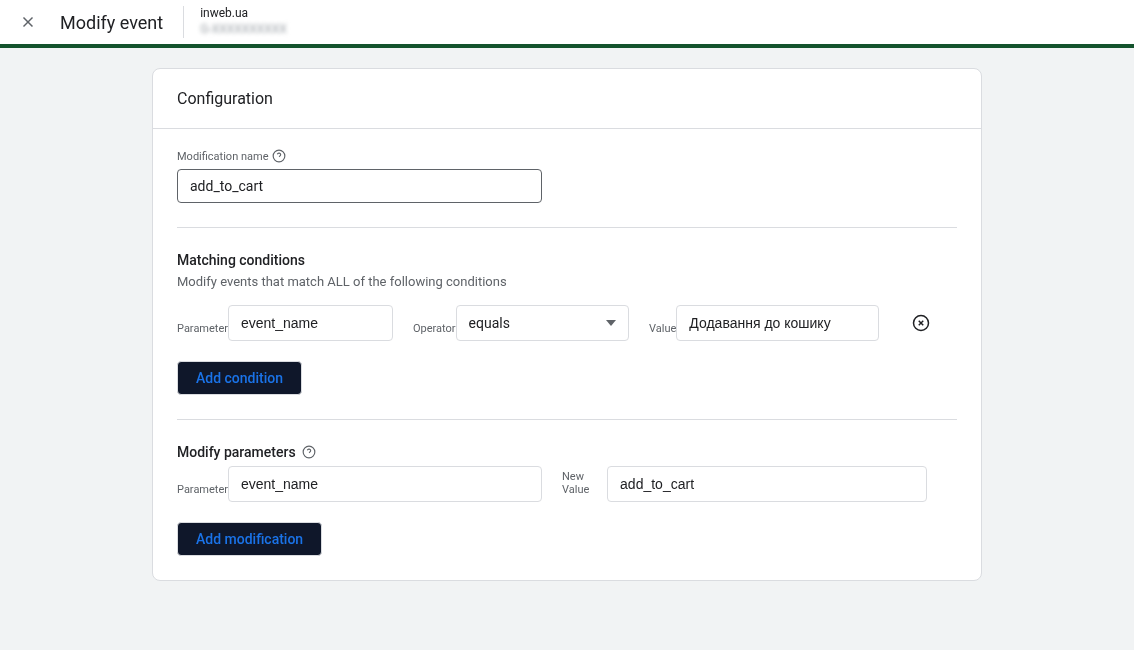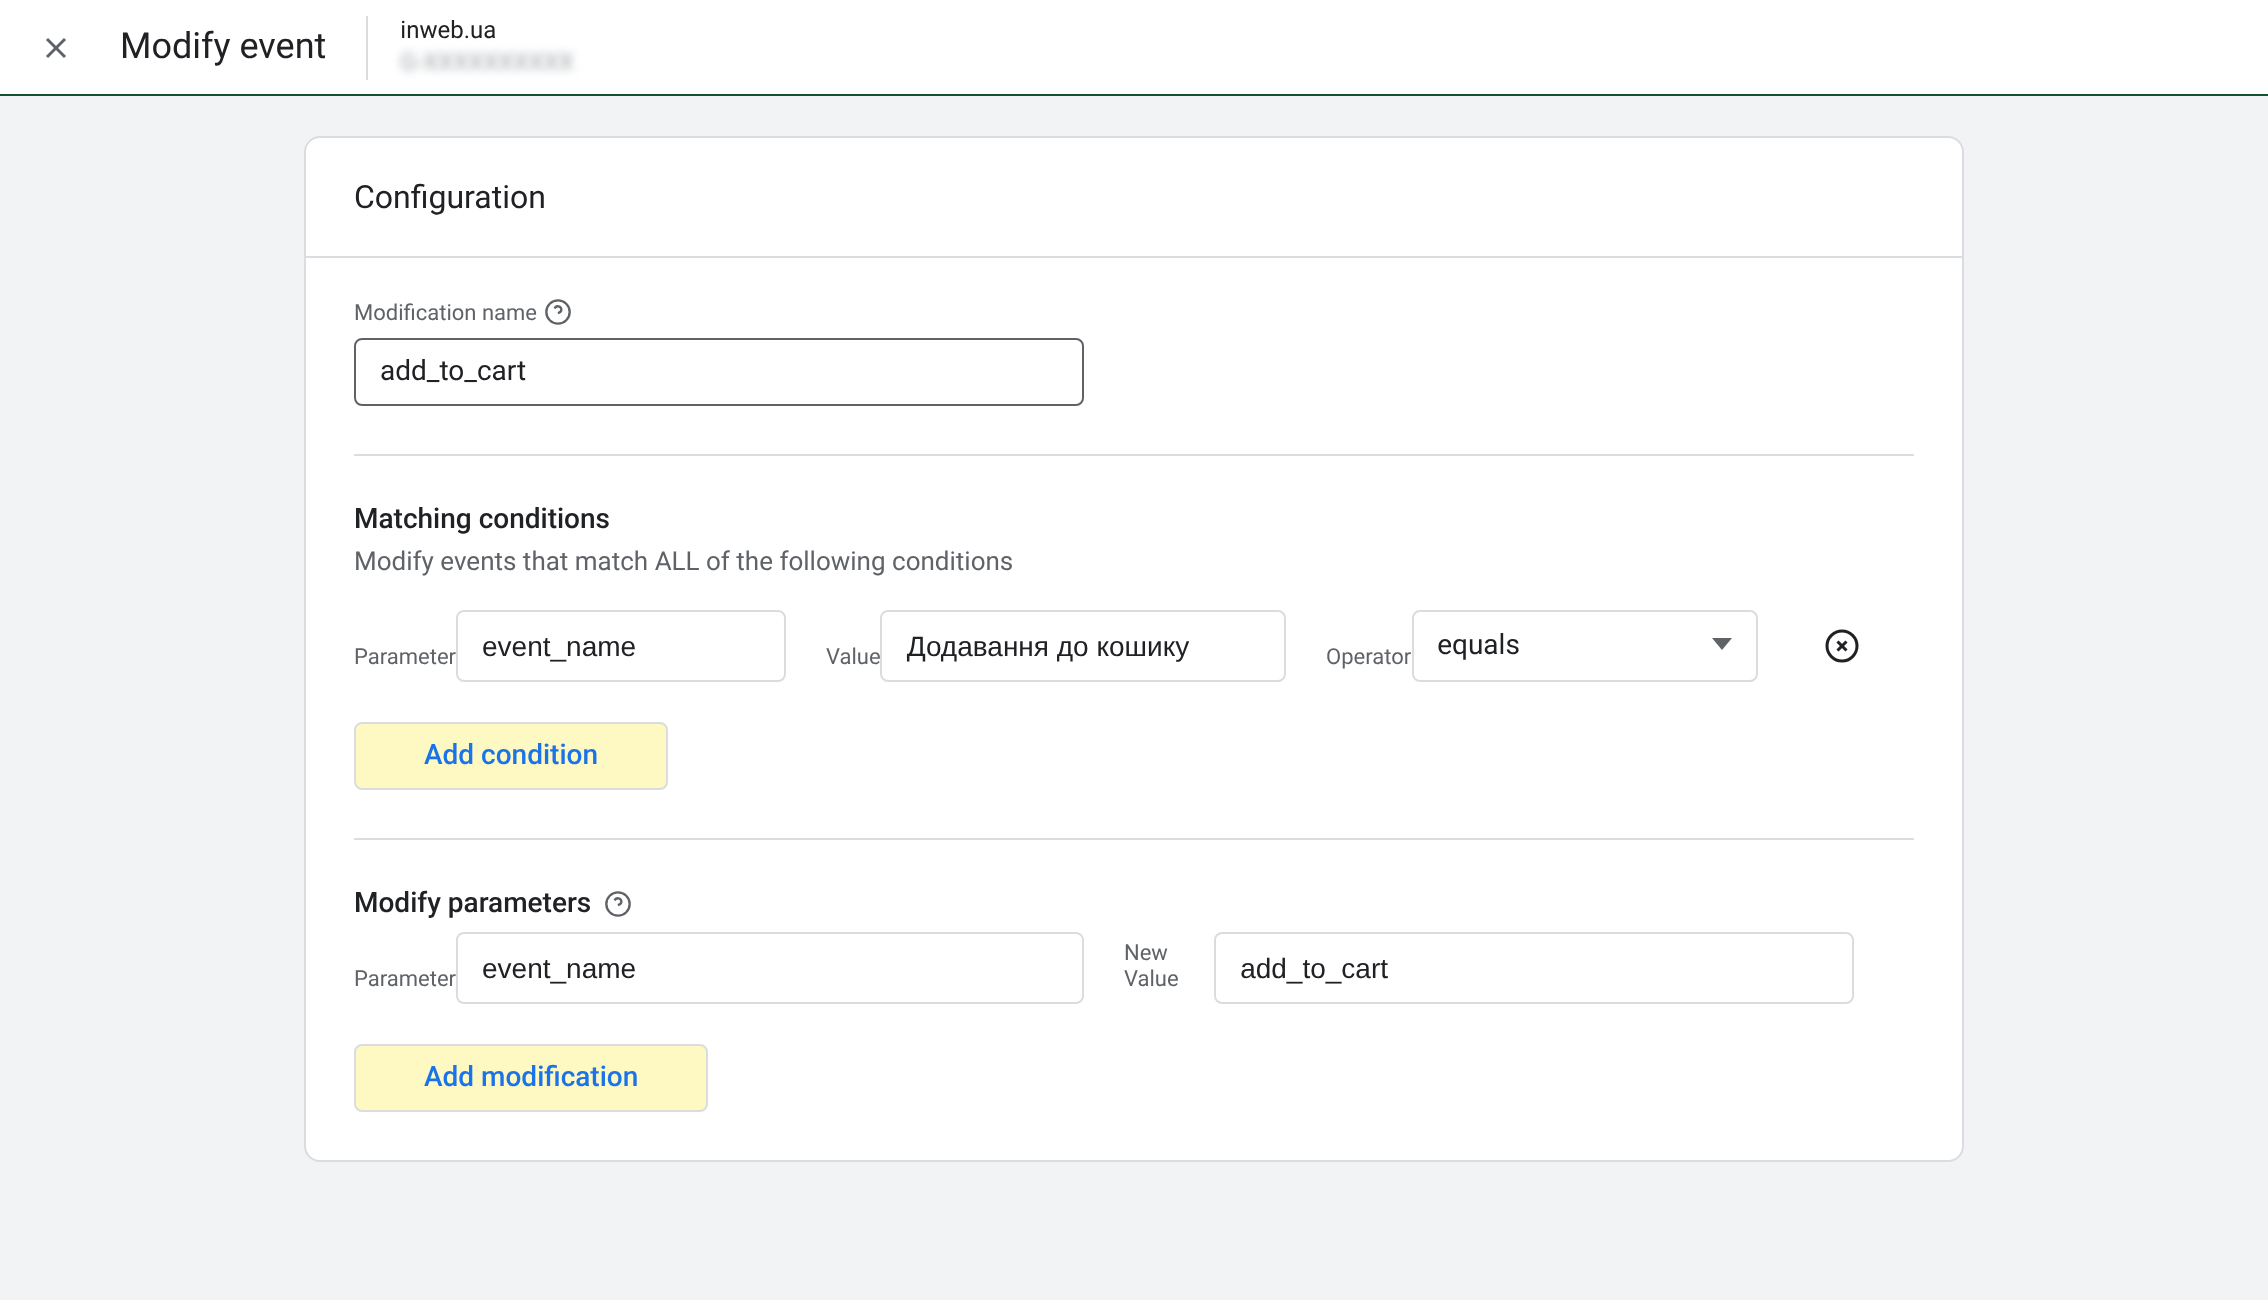--- a/index.html
+++ b/index.html
@@ -10,21 +10,21 @@
     body {
       font-family: 'Google Sans', Roboto, Arial, sans-serif;
       background: #fff;
       color: #202124;
       font-size: 14px;
     }
     .header {
       display: flex;
       align-items: center;
       padding: 8px 16px;
-      border-bottom: 1px solid #14532d;
+      border-bottom: 4px solid #14532d;
       height: 48px;
     }
     .close-btn {
       width: 24px;
       height: 24px;
       display: flex;
       align-items: center;
       justify-content: center;
       cursor: pointer;
       color: #5f6368;
@@ -191,24 +191,24 @@
       margin-bottom: 6px;
       margin-left: 10px;
     }
     .remove-btn svg {
       width: 18px;
       height: 18px;
     }
     .secondary-btn {
       display: inline-block;
       margin-top: 20px;
-      padding: 8px 34px;
+      padding: 8px 18px;
       border: 1px solid #dadce0;
       border-radius: 4px;
-      background: #fef9c3;
+      background: #0f172a;
       color: #1a73e8;
       font-size: 14px;
       font-weight: 500;
       cursor: pointer;
       font-family: inherit;
     }
     .modify-row {
       display: flex;
       gap: 20px;
     }
@@ -256,35 +256,35 @@
 
       
       <div class="section-title">Matching conditions</div>
       <div class="section-desc">Modify events that match ALL of the following conditions</div>
 
       <div class="conditions-row">
         <div class="field-col col-parameter">
           <div class="field-label">Parameter</div>
           <input type="text" class="gm-input" value="event_name" style="">
         </div>
-        <div class="field-col col-value">
-          <div class="field-label">Value</div>
-          <input type="text" class="gm-input" value="Додавання до кошику" style="">
-        </div>
         <div class="field-col col-operator">
           <div class="field-label">Operator</div>
           <div class="gm-select">
             <span>equals</span>
             <span class="dropdown-arrow">
               <svg viewBox="0 0 10 6" fill="currentColor">
                   <path d="M0 0l5 6 5-6z"></path>
                 </svg>
             </span>
           </div>
         </div>
+        <div class="field-col col-value">
+          <div class="field-label">Value</div>
+          <input type="text" class="gm-input" value="Додавання до кошику" style="">
+        </div>
         <div class="remove-btn">
           <svg viewBox="0 0 24 24" fill="none" stroke="currentColor" stroke-width="2">
             <circle cx="12" cy="12" r="10"></circle>
             <line x1="15" y1="9" x2="9" y2="15"></line>
             <line x1="9" y1="9" x2="15" y2="15"></line>
           </svg>
         </div>
       </div>
 
       <button class="secondary-btn">Add condition</button>

